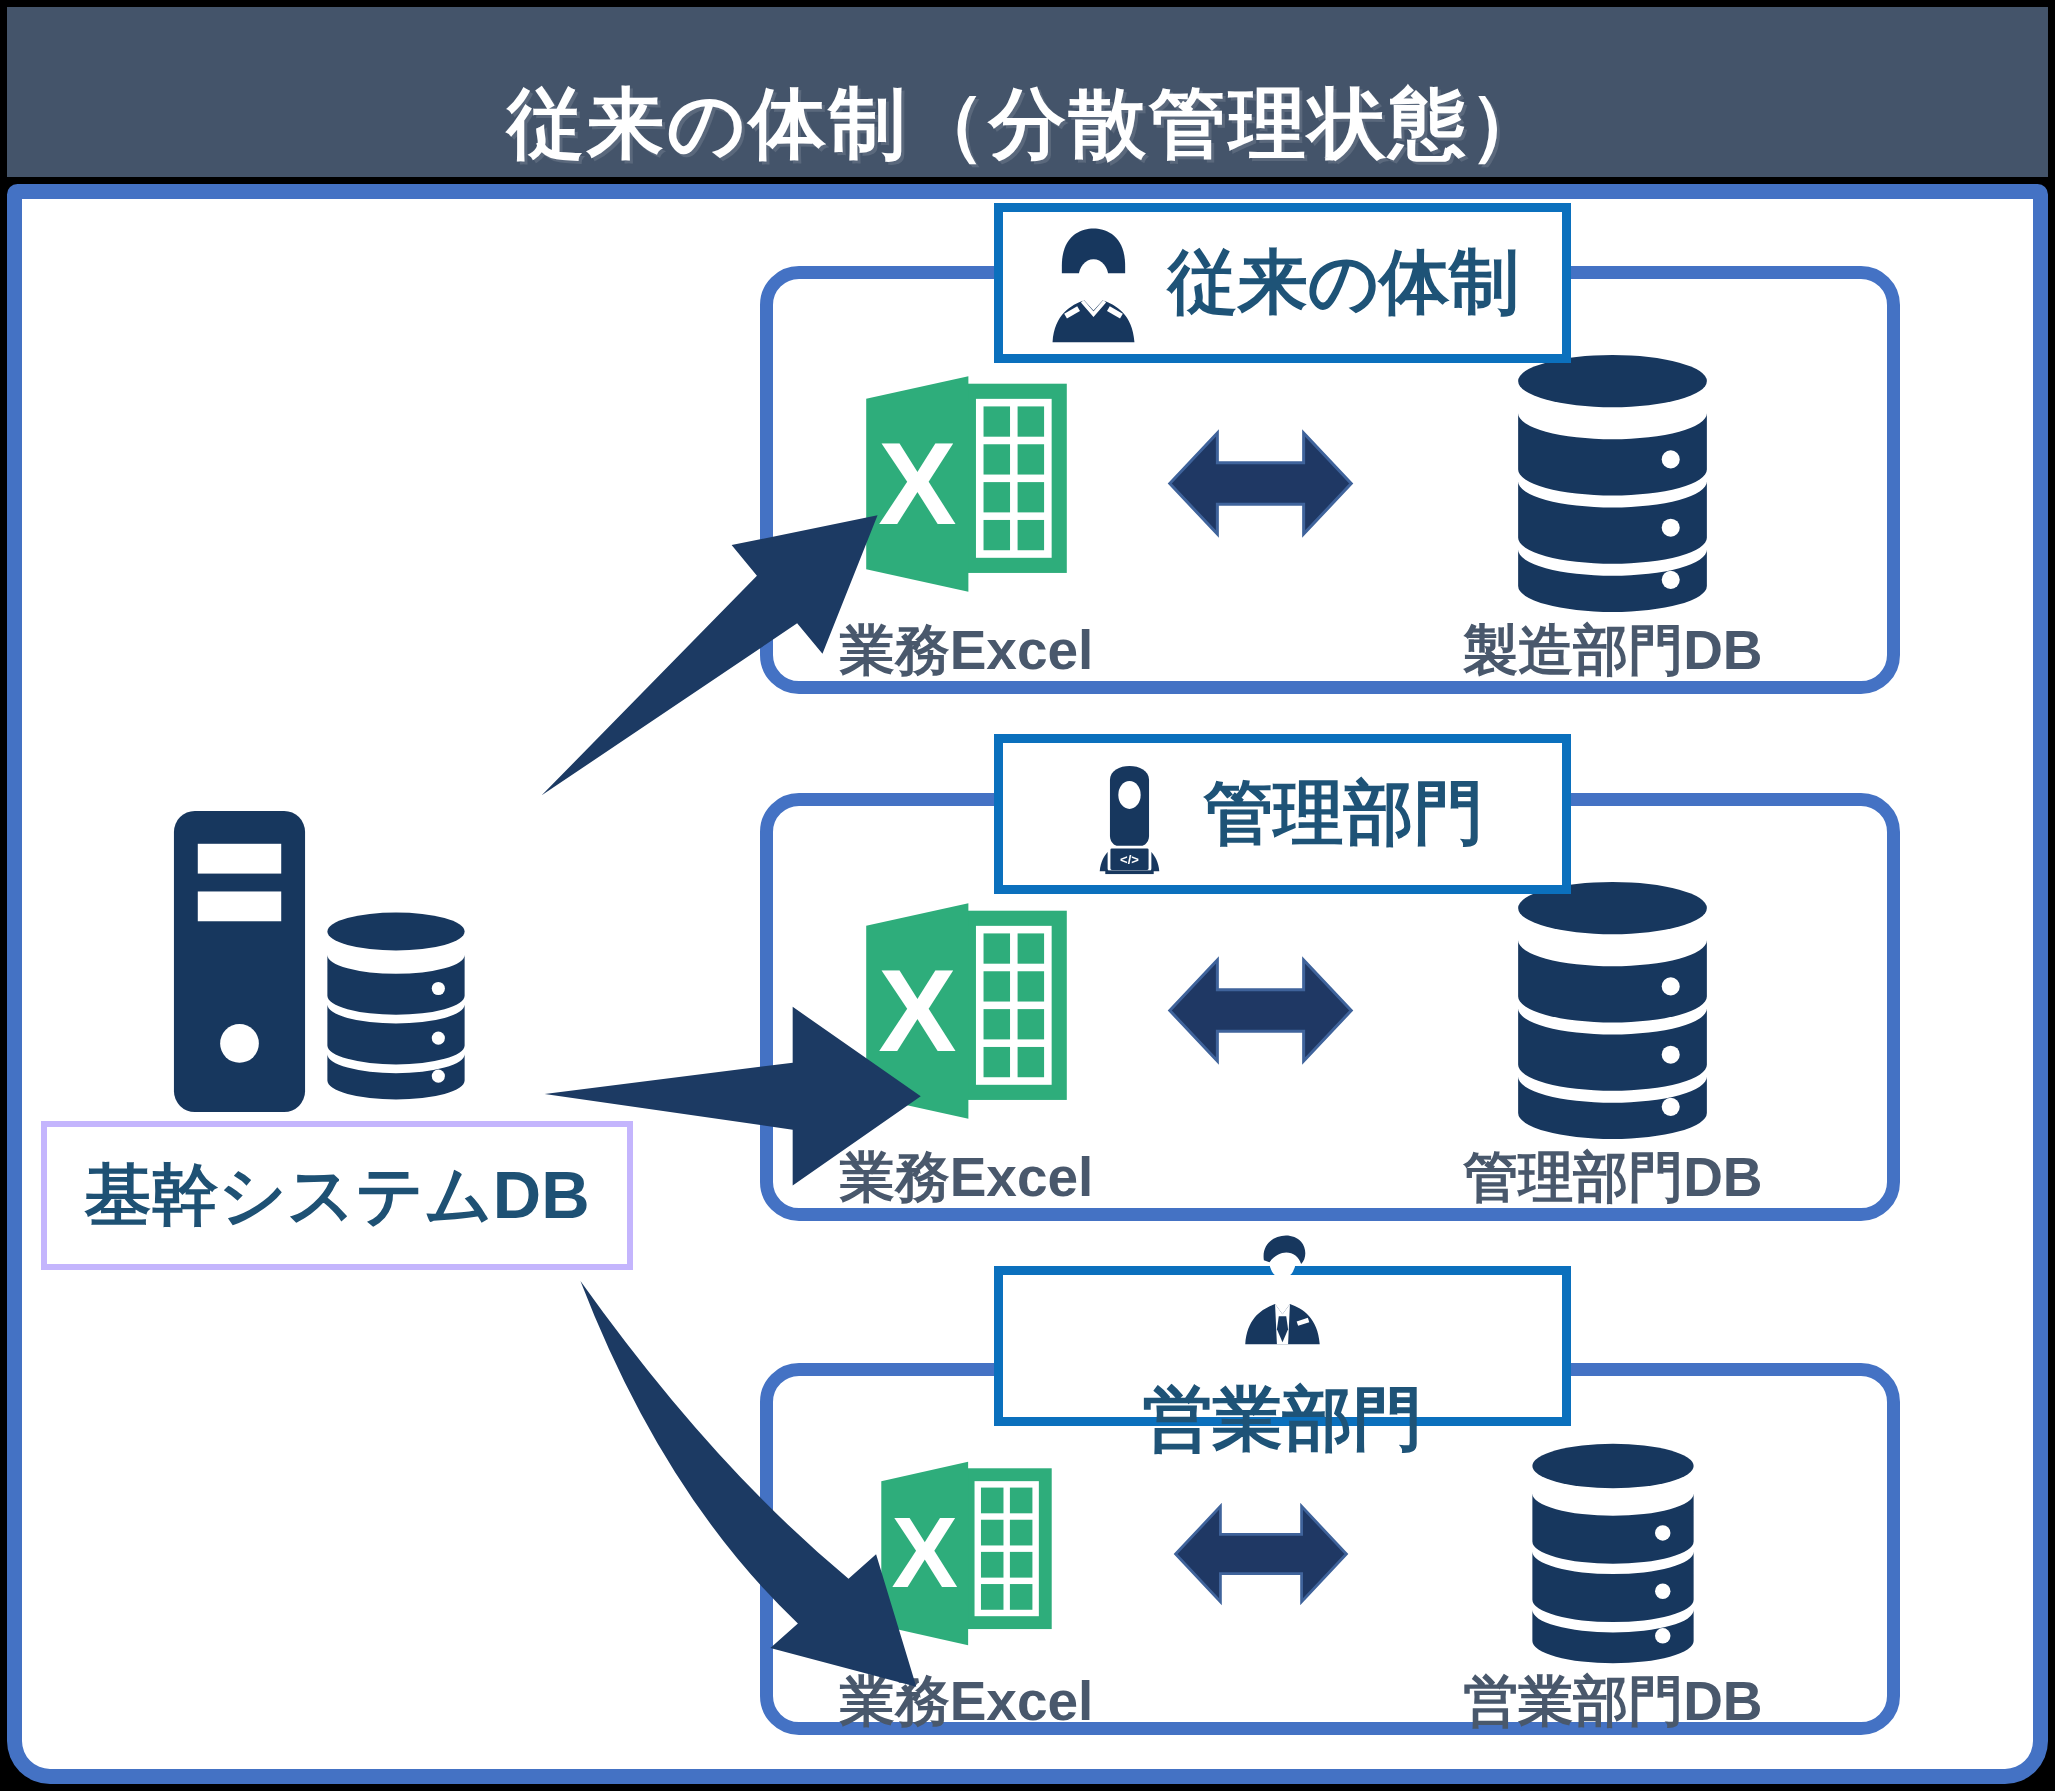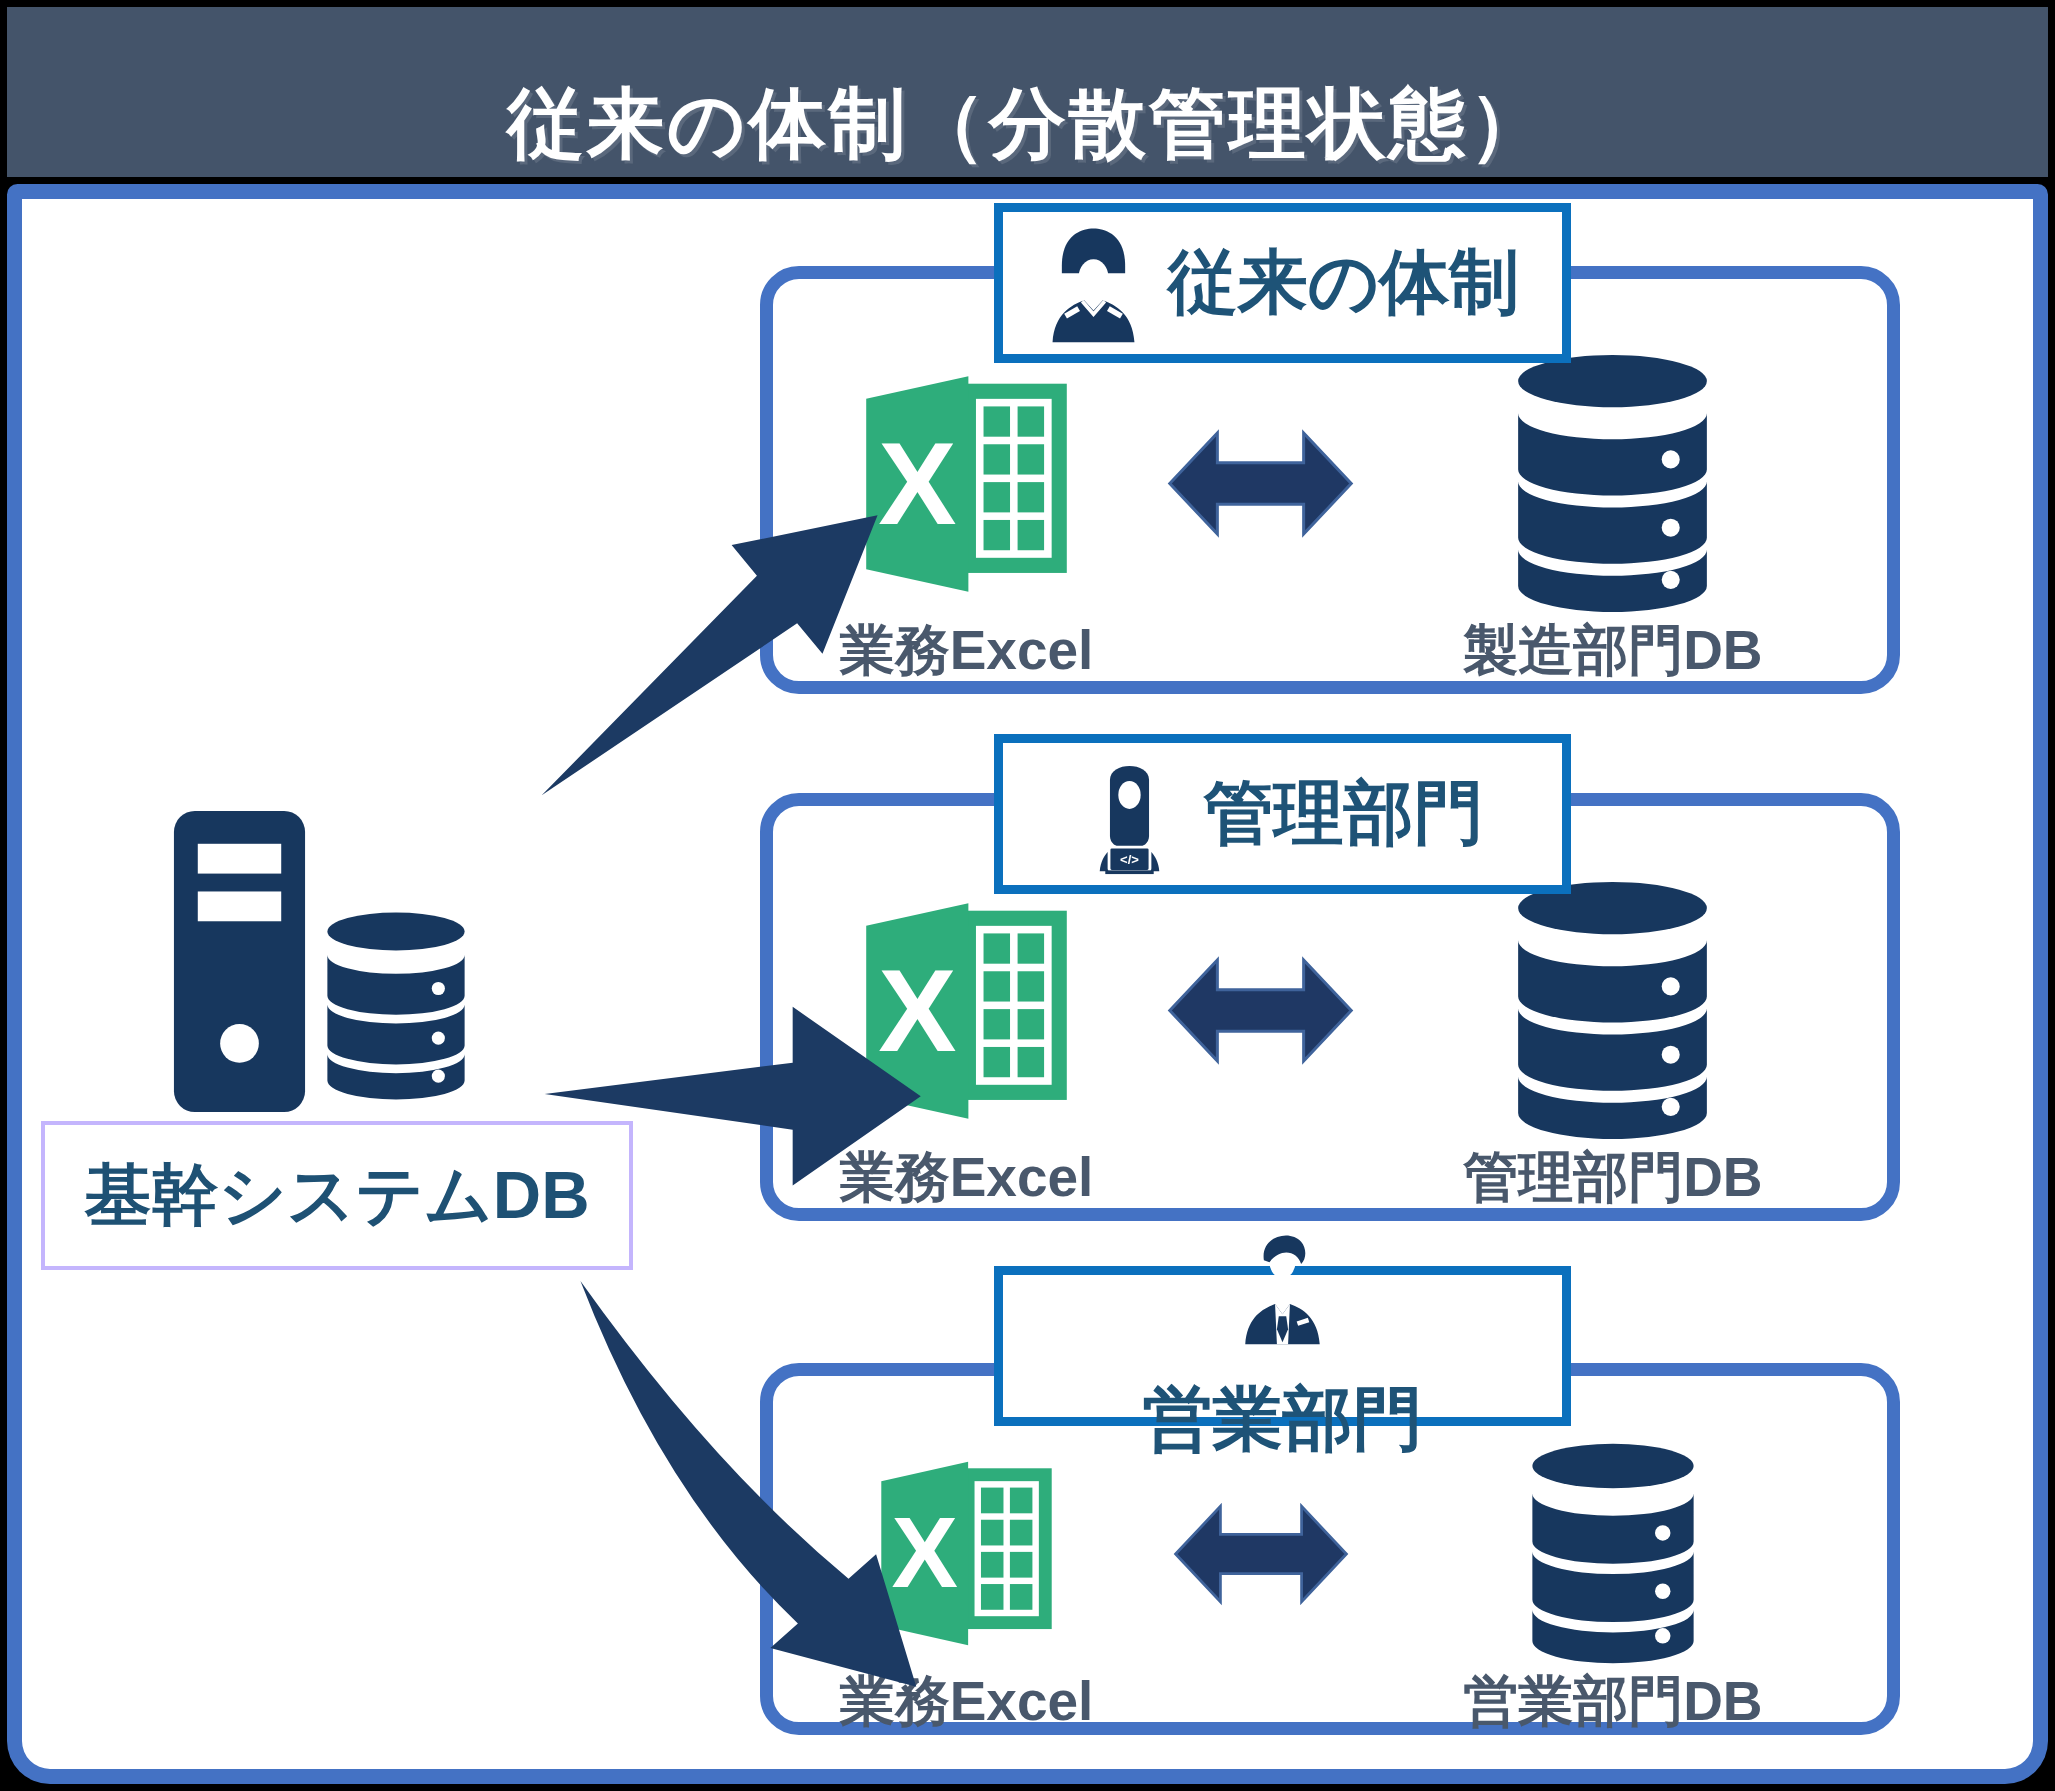--- a/index.html
+++ b/index.html
@@ -57,21 +57,21 @@
   }
   .hdr1 { top:203px; } .hdr2 { top:734px; } .hdr3 { top:1266px;flex-direction:column; }
   .dept-header .person-svg { width:95px; height:121px; flex:0 0 auto; }
   .dept-name { font-size:70px; font-weight:800; color:#1E5377; white-space:nowrap; }
   
   .core-icons { position:absolute; left:165px; top:804px; width:313px; height:317px; z-index:5; }
   .tower-svg { position:absolute; left:0; top:0; width:149px; height:315px; }
   .core-cyl-svg { position:absolute; left:158px; top:89px; width:146px; height:226px; }
   .source-label-box {
     position:absolute; left:41px; top:1121px; width:592px; height:149px; box-sizing:border-box;
-    background:#fff; border:4px solid #c4b5fd; z-index:15;
+    background:#fff; border:6px solid #c4b5fd; z-index:15;
     display:flex; align-items:center; justify-content:center;
   }
   .source-label { font-size:67px; font-weight:800; color:#1E5174; white-space:nowrap; }
   
   .connectors { position:absolute; left:0; top:0; width:2056px; height:1791px; z-index:30; pointer-events:none; }
   .navy { fill:#17375E; }
   .white { fill:#ffffff; }
 </style>
 </head>
 <body>

